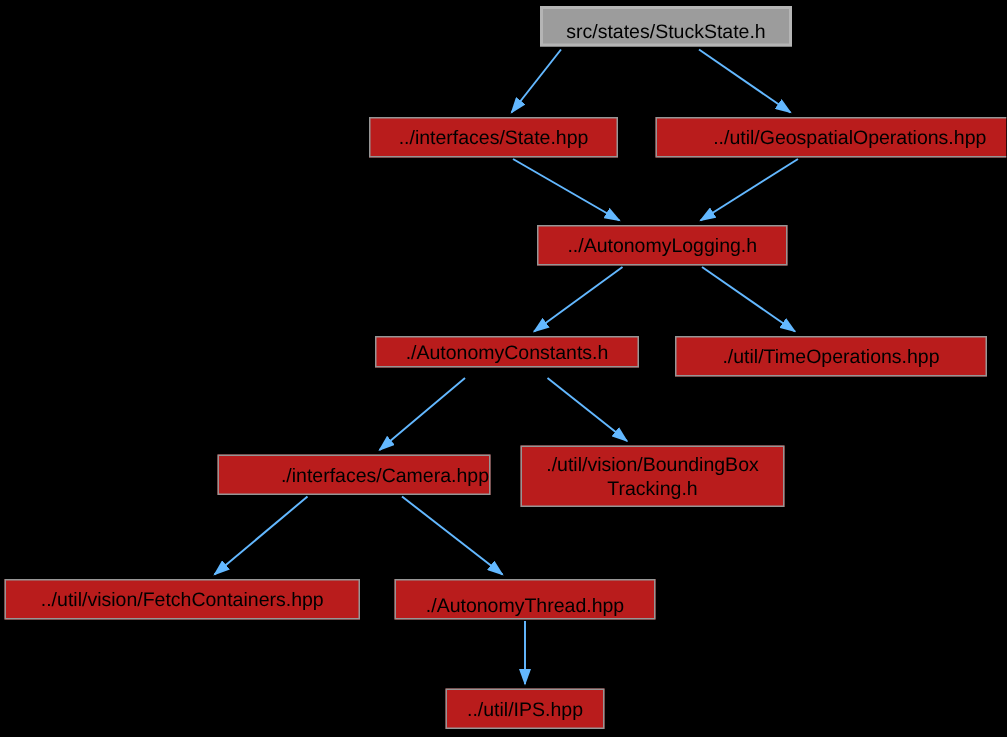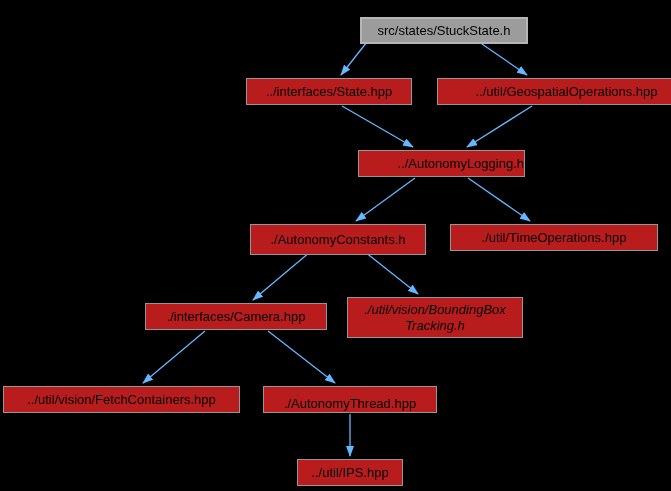--- a/index.html
+++ b/index.html
@@ -60,42 +60,42 @@
       <line x1="532" y1="106" x2="467" y2="147" stroke="#63b8ff" stroke-width="1.3" marker-end="url(#arrowhead)"></line>
       <line x1="415" y1="178" x2="356" y2="221" stroke="#63b8ff" stroke-width="1.3" marker-end="url(#arrowhead)"></line>
       <line x1="468" y1="178" x2="530" y2="221" stroke="#63b8ff" stroke-width="1.3" marker-end="url(#arrowhead)"></line>
       <line x1="310" y1="252" x2="253" y2="300" stroke="#63b8ff" stroke-width="1.3" marker-end="url(#arrowhead)"></line>
       <line x1="365" y1="252" x2="418" y2="294" stroke="#63b8ff" stroke-width="1.3" marker-end="url(#arrowhead)"></line>
       <line x1="205" y1="331" x2="143" y2="383" stroke="#63b8ff" stroke-width="1.3" marker-end="url(#arrowhead)"></line>
       <line x1="268" y1="331" x2="335" y2="383" stroke="#63b8ff" stroke-width="1.3" marker-end="url(#arrowhead)"></line>
       <line x1="350" y1="414" x2="350" y2="456" stroke="#63b8ff" stroke-width="1.3" marker-end="url(#arrowhead)"></line>
     </svg>
   <div id="nodes-layer">
-      <div class="graph-node root" title="src/states/StuckState.h" style="left: 360px; top: 17px; width: 168px; height: 27px;">
+      <div class="graph-node root" title="src/states/StuckState.h" style="left: 360px; top: 4px; width: 168px; height: 27px; justify-content: flex-end;">
         <span>src/states/StuckState.h</span>
       </div>
       <div class="graph-node" title="../interfaces/State.hpp" style="left: 246px; top: 78px; width: 166px; height: 27px;">
         <span>../interfaces/State.hpp</span>
       </div>
       <div class="graph-node" title="../util/GeospatialOperations.hpp" style="left: 437px; top: 78px; width: 259px; height: 27px;">
         <span>../util/GeospatialOperations.hpp</span>
       </div>
-      <div class="graph-node" title="../AutonomyLogging.h" style="left: 358px; top: 150px; width: 167px; height: 27px; align-items: flex-end;">
+      <div class="graph-node" title="../AutonomyLogging.h" style="left: 358px; top: 150px; width: 167px; height: 27px;">
         <span>../AutonomyLogging.h</span>
       </div>
-      <div class="graph-node" title="./AutonomyConstants.h" style="left: 250px; top: 224px; width: 176px; height: 31px;">
+      <div class="graph-node" title="./AutonomyConstants.h" style="left: 250px; top: 224px; width: 176px; height: 21px;">
         <span>./AutonomyConstants.h</span>
       </div>
       <div class="graph-node" title="./util/TimeOperations.hpp" style="left: 450px; top: 224px; width: 208px; height: 27px;">
         <span>./util/TimeOperations.hpp</span>
       </div>
-      <div class="graph-node" title="./interfaces/Camera.hpp" style="left: 145px; top: 303px; width: 182px; height: 27px;">
+      <div class="graph-node" title="./interfaces/Camera.hpp" style="left: 145px; top: 303px; width: 182px; height: 27px; align-items: flex-end;">
         <span>./interfaces/Camera.hpp</span>
       </div>
-      <div class="graph-node" title="./util/vision/BoundingBoxTracking.h" style="left: 347px; top: 297px; width: 176px; height: 41px; font-style: italic;">
+      <div class="graph-node" title="./util/vision/BoundingBoxTracking.h" style="left: 347px; top: 297px; width: 176px; height: 41px;">
         <span>./util/vision/BoundingBox</span>
         <span>Tracking.h</span>
       </div>
       <div class="graph-node" title="../util/vision/FetchContainers.hpp" style="left: 3px; top: 386px; width: 237px; height: 27px;">
         <span>../util/vision/FetchContainers.hpp</span>
       </div>
       <div class="graph-node" title="./AutonomyThread.hpp" style="left: 263px; top: 386px; width: 174px; height: 27px; justify-content: flex-end;">
         <span>./AutonomyThread.hpp</span>
       </div>
       <div class="graph-node" title="../util/IPS.hpp" style="left: 297px; top: 459px; width: 106px; height: 27px;">

